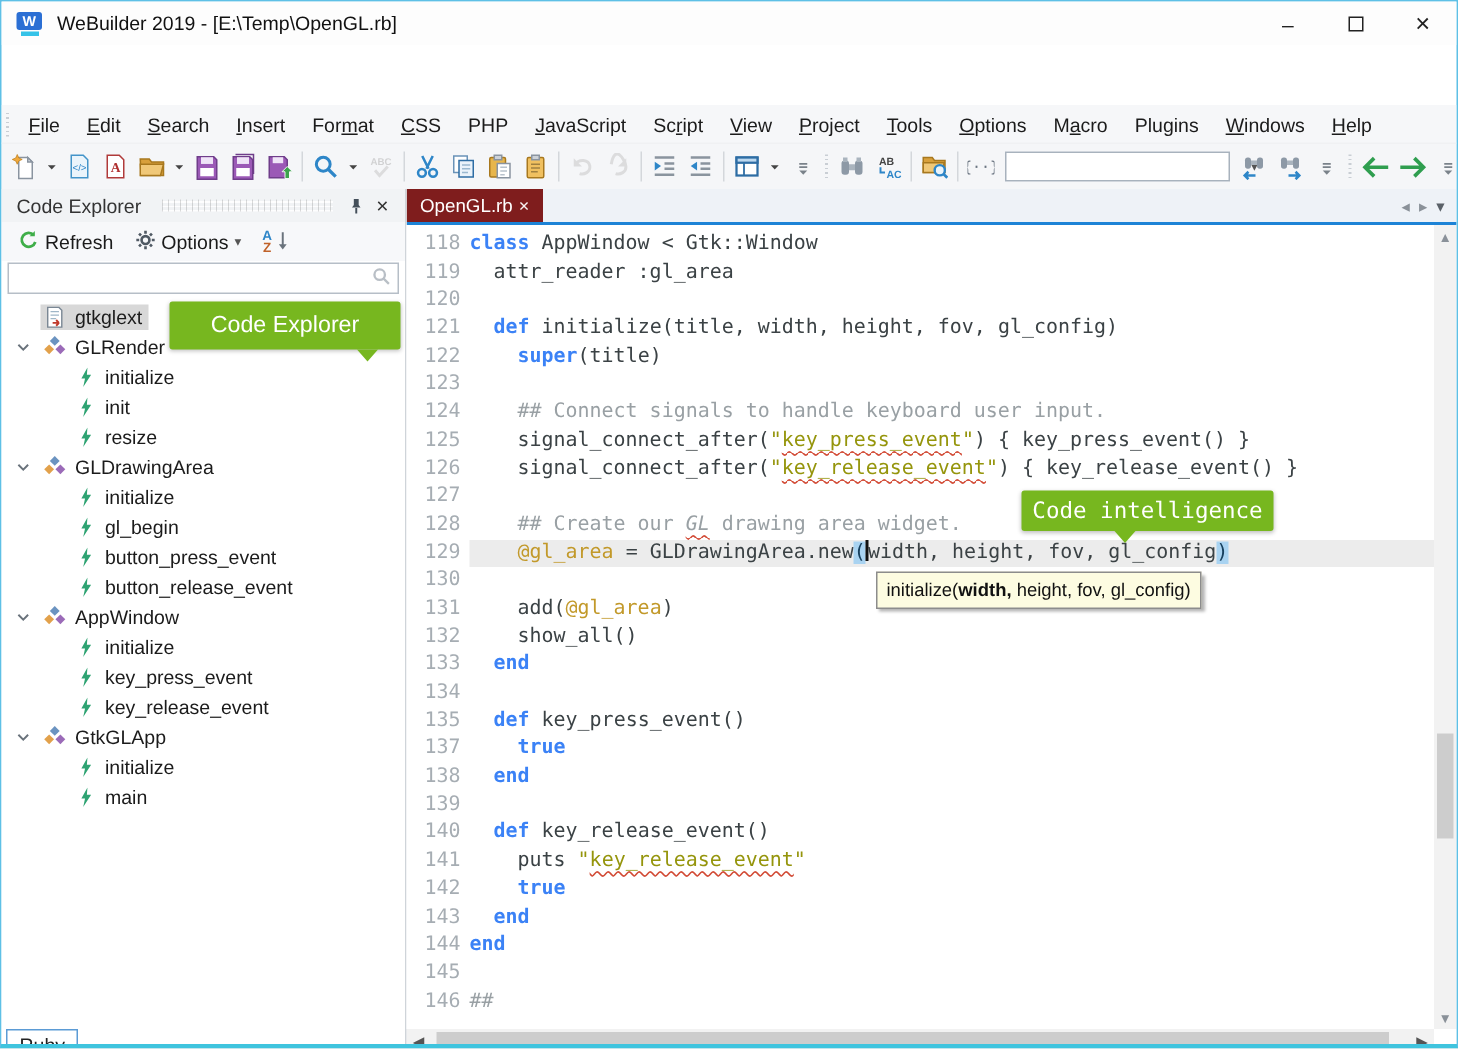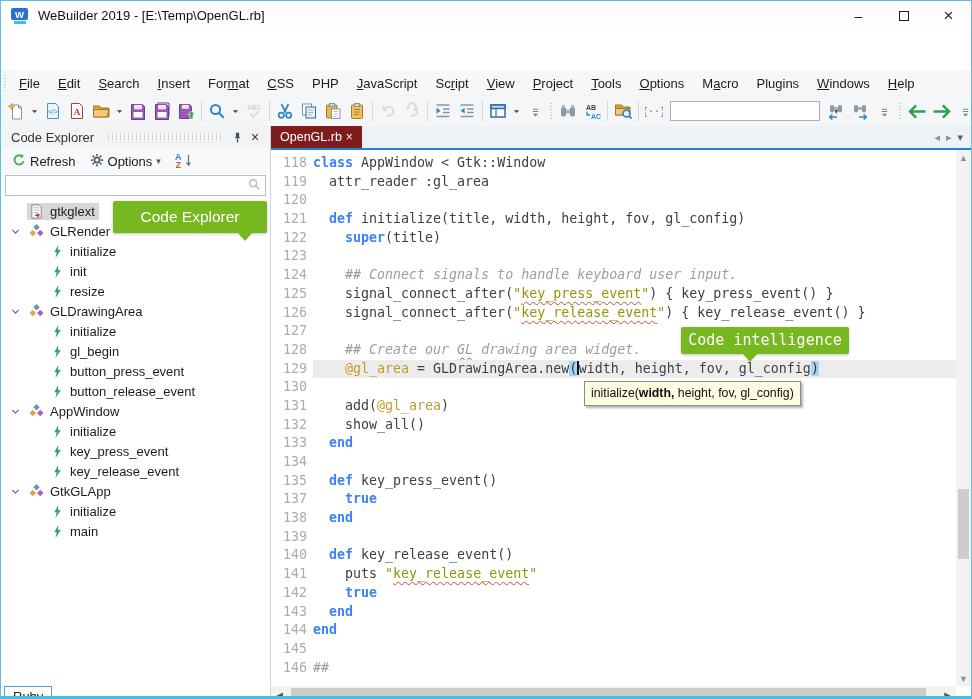--- a/index.html
+++ b/index.html
@@ -74,21 +74,21 @@
   .blue-line{height:2px;background:#1d83d6;flex:0 0 auto;}
   .editor-body{height:536px;display:flex;flex:0 0 auto;}
   .code-wrap{flex:1;position:relative;overflow:hidden;background:#fff;padding-top:4px;
     font-family:"DejaVu Sans Mono","Liberation Mono",monospace;font-size:13.3px;line-height:18.7px;}
   .cl{display:flex;height:18.7px;}
   .ln{width:42px;flex:0 0 auto;text-align:right;padding-right:6px;color:#a6adb3;}
   .lc{flex:1;white-space:pre;color:#3b4245;}
   .cl.cur .lc{background:#ececec;}
   .tk-kw{color:#3b82f6;font-weight:bold;}
   .tk-pl{color:#3b4245;}
-  .tk-cm{color:#99a0a4;font-style:italic;}
+  .tk-cm{color:#99a0a4;}
   .tk-ce{color:#99a0a4;font-style:italic;}
   .tk-s,.tk-se{color:#95950c;}
   .sq{text-decoration:underline;text-decoration-style:wavy;text-decoration-color:#d24a35;
       text-decoration-thickness:1px;text-underline-offset:3px;text-decoration-skip-ink:none;}
   .tk-iv{color:#c2992a;}
   .tk-ph{background:#a9d3f1;color:#17405e;}
   .caret-bar{display:inline-block;width:1.5px;height:14px;background:#111;vertical-align:-2px;}
   .sig-tooltip{position:absolute;background:#fdfce1;border:1px solid #8c8c8c;
     box-shadow:2px 2px 2px rgba(0,0,0,.3);padding:2px 6px;font-family:"Liberation Sans",sans-serif;
     font-size:12.3px;color:#111;white-space:nowrap;z-index:25;}

